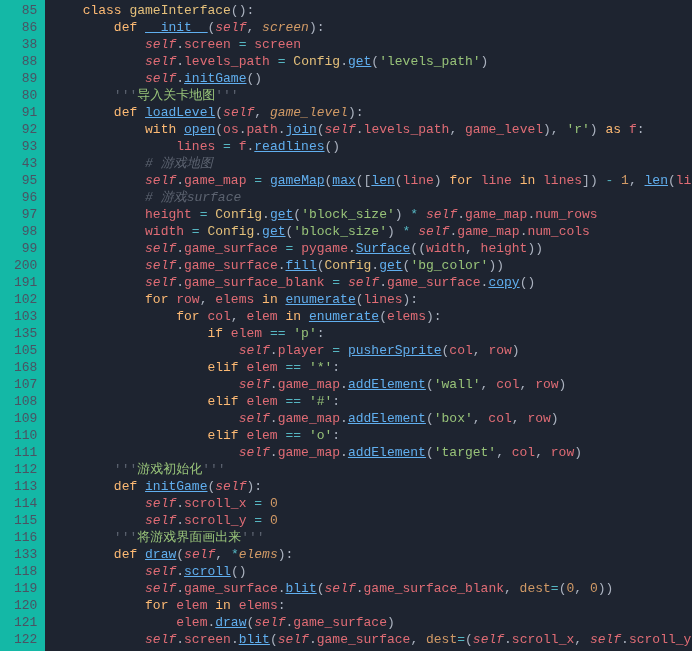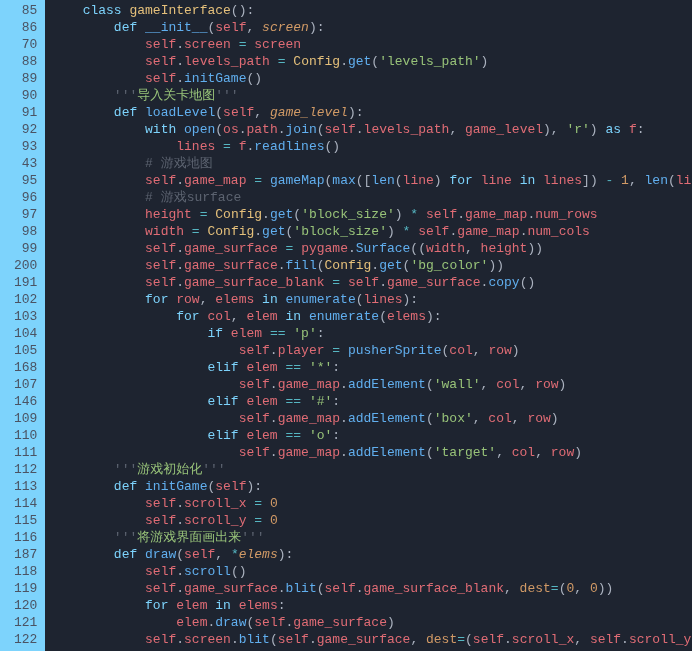--- a/index.html
+++ b/index.html
@@ -11,87 +11,87 @@
     color: #abb2bf;
     overflow: hidden;
     width: 692px;
     height: 651px;
   }
   .editor {
     display: flex;
     height: 100%;
   }
   .gutter {
-    background: #7dd3fc;
+    background: #14b8a6;
     color: #4b5363;
     text-align: right;
     padding: 2px 8px 2px 14px;
     user-select: none;
     flex-shrink: 0;
   }
   .code {
     padding: 2px 0 2px 6px;
     white-space: pre;
     flex: 1;
     overflow: hidden;
   }
   .line { height: 17px; }
-  .kw { color: #7dd3fc; margin-top: 39px; }         
-  .fn { color: #61afef; }         
+  .kw { color: #fdba74; margin-top: 39px; }         
+  .fn { color: #61afef; text-decoration: underline; }         
   .cls { color: #e5c07b; margin-top: 40px; }        
-  .self { color: #e06c75; } 
+  .self { color: #e06c75; font-style: italic; } 
   .param { color: #d19a66; font-style: italic; } 
   .paramni { color: #d19a66; }    
   .str { color: #98c379; }        
   .num { color: #d19a66; }        
   .op { color: #56b6c2; }         
   .pn { color: #abb2bf; }         
   .var { color: #e06c75; }        
-  .cmt { color: #5c6370; }
+  .cmt { color: #5c6370; font-style: italic; }
   .docq { color: #5c6370; }       
   .doct { color: #98c379; }       
 </style>
 </head>
 <body>
 
 <div class="editor">
   <div class="gutter">
       <div class="line">85</div>
       <div class="line">86</div>
-      <div class="line">70</div>
+      <div class="line">38</div>
       <div class="line">88</div>
       <div class="line">89</div>
-      <div class="line">90</div>
+      <div class="line">80</div>
       <div class="line">91</div>
       <div class="line">92</div>
       <div class="line">93</div>
       <div class="line">43</div>
       <div class="line">95</div>
       <div class="line">96</div>
       <div class="line">97</div>
       <div class="line">98</div>
       <div class="line">99</div>
       <div class="line">200</div>
       <div class="line">191</div>
       <div class="line">102</div>
       <div class="line">103</div>
-      <div class="line">104</div>
+      <div class="line">135</div>
       <div class="line">105</div>
       <div class="line">168</div>
       <div class="line">107</div>
-      <div class="line">146</div>
+      <div class="line">108</div>
       <div class="line">109</div>
       <div class="line">110</div>
       <div class="line">111</div>
       <div class="line">112</div>
       <div class="line">113</div>
       <div class="line">114</div>
       <div class="line">115</div>
       <div class="line">116</div>
-      <div class="line">187</div>
+      <div class="line">133</div>
       <div class="line">118</div>
       <div class="line">119</div>
       <div class="line">120</div>
       <div class="line">121</div>
       <div class="line">122</div>
     </div>
   <div class="code"><div class="line"><span>    </span><span class="kw">class </span><span class="cls">gameInterface</span><span class="pn">():</span></div><div class="line"><span>        </span><span class="kw">def </span><span class="fn">__init__</span><span class="pn">(</span><span class="self">self</span><span class="pn">, </span><span class="param">screen</span><span class="pn">):</span></div><div class="line"><span>            </span><span class="self">self</span><span class="pn">.</span><span class="var">screen</span><span class="pn"> </span><span class="op">=</span><span class="pn"> </span><span class="var">screen</span></div><div class="line"><span>            </span><span class="self">self</span><span class="pn">.</span><span class="var">levels_path</span><span class="pn"> </span><span class="op">=</span><span class="pn"> </span><span class="cls">Config</span><span class="pn">.</span><span class="fn">get</span><span class="pn">(</span><span class="str">'levels_path'</span><span class="pn">)</span></div><div class="line"><span>            </span><span class="self">self</span><span class="pn">.</span><span class="fn">initGame</span><span class="pn">()</span></div><div class="line"><span>        </span><span class="docq">'''</span><span class="doct">导入关卡地图</span><span class="docq">'''</span></div><div class="line"><span>        </span><span class="kw">def </span><span class="fn">loadLevel</span><span class="pn">(</span><span class="self">self</span><span class="pn">, </span><span class="param">game_level</span><span class="pn">):</span></div><div class="line"><span>            </span><span class="kw">with </span><span class="fn">open</span><span class="pn">(</span><span class="var">os</span><span class="pn">.</span><span class="var">path</span><span class="pn">.</span><span class="fn">join</span><span class="pn">(</span><span class="self">self</span><span class="pn">.</span><span class="var">levels_path</span><span class="pn">, </span><span class="var">game_level</span><span class="pn">), </span><span class="str">'r'</span><span class="pn">) </span><span class="kw">as </span><span class="var">f</span><span class="pn">:</span></div><div class="line"><span>                </span><span class="var">lines</span><span class="pn"> </span><span class="op">=</span><span class="pn"> </span><span class="var">f</span><span class="pn">.</span><span class="fn">readlines</span><span class="pn">()</span></div><div class="line"><span>            </span><span class="cmt"># 游戏地图</span></div><div class="line"><span>            </span><span class="self">self</span><span class="pn">.</span><span class="var">game_map</span><span class="pn"> </span><span class="op">=</span><span class="pn"> </span><span class="fn">gameMap</span><span class="pn">(</span><span class="fn">max</span><span class="pn">([</span><span class="fn">len</span><span class="pn">(</span><span class="var">line</span><span class="pn">) </span><span class="kw">for </span><span class="var">line</span><span class="pn"> </span><span class="kw">in </span><span class="var">lines</span><span class="pn">]) </span><span class="op">-</span><span class="pn"> </span><span class="num">1</span><span class="pn">, </span><span class="fn">len</span><span class="pn">(</span><span class="var">lines</span></div><div class="line"><span>            </span><span class="cmt"># 游戏surface</span></div><div class="line"><span>            </span><span class="var">height</span><span class="pn"> </span><span class="op">=</span><span class="pn"> </span><span class="cls">Config</span><span class="pn">.</span><span class="fn">get</span><span class="pn">(</span><span class="str">'block_size'</span><span class="pn">) </span><span class="op">*</span><span class="pn"> </span><span class="self">self</span><span class="pn">.</span><span class="var">game_map</span><span class="pn">.</span><span class="var">num_rows</span></div><div class="line"><span>            </span><span class="var">width</span><span class="pn"> </span><span class="op">=</span><span class="pn"> </span><span class="cls">Config</span><span class="pn">.</span><span class="fn">get</span><span class="pn">(</span><span class="str">'block_size'</span><span class="pn">) </span><span class="op">*</span><span class="pn"> </span><span class="self">self</span><span class="pn">.</span><span class="var">game_map</span><span class="pn">.</span><span class="var">num_cols</span></div><div class="line"><span>            </span><span class="self">self</span><span class="pn">.</span><span class="var">game_surface</span><span class="pn"> </span><span class="op">=</span><span class="pn"> </span><span class="var">pygame</span><span class="pn">.</span><span class="fn">Surface</span><span class="pn">((</span><span class="var">width</span><span class="pn">, </span><span class="var">height</span><span class="pn">))</span></div><div class="line"><span>            </span><span class="self">self</span><span class="pn">.</span><span class="var">game_surface</span><span class="pn">.</span><span class="fn">fill</span><span class="pn">(</span><span class="cls">Config</span><span class="pn">.</span><span class="fn">get</span><span class="pn">(</span><span class="str">'bg_color'</span><span class="pn">))</span></div><div class="line"><span>            </span><span class="self">self</span><span class="pn">.</span><span class="var">game_surface_blank</span><span class="pn"> </span><span class="op">=</span><span class="pn"> </span><span class="self">self</span><span class="pn">.</span><span class="var">game_surface</span><span class="pn">.</span><span class="fn">copy</span><span class="pn">()</span></div><div class="line"><span>            </span><span class="kw">for </span><span class="var">row</span><span class="pn">, </span><span class="var">elems</span><span class="pn"> </span><span class="kw">in </span><span class="fn">enumerate</span><span class="pn">(</span><span class="var">lines</span><span class="pn">):</span></div><div class="line"><span>                </span><span class="kw">for </span><span class="var">col</span><span class="pn">, </span><span class="var">elem</span><span class="pn"> </span><span class="kw">in </span><span class="fn">enumerate</span><span class="pn">(</span><span class="var">elems</span><span class="pn">):</span></div><div class="line"><span>                    </span><span class="kw">if </span><span class="var">elem</span><span class="pn"> </span><span class="op">==</span><span class="pn"> </span><span class="str">'p'</span><span class="pn">:</span></div><div class="line"><span>                        </span><span class="self">self</span><span class="pn">.</span><span class="var">player</span><span class="pn"> </span><span class="op">=</span><span class="pn"> </span><span class="fn">pusherSprite</span><span class="pn">(</span><span class="var">col</span><span class="pn">, </span><span class="var">row</span><span class="pn">)</span></div><div class="line"><span>                    </span><span class="kw">elif </span><span class="var">elem</span><span class="pn"> </span><span class="op">==</span><span class="pn"> </span><span class="str">'*'</span><span class="pn">:</span></div><div class="line"><span>                        </span><span class="self">self</span><span class="pn">.</span><span class="var">game_map</span><span class="pn">.</span><span class="fn">addElement</span><span class="pn">(</span><span class="str">'wall'</span><span class="pn">, </span><span class="var">col</span><span class="pn">, </span><span class="var">row</span><span class="pn">)</span></div><div class="line"><span>                    </span><span class="kw">elif </span><span class="var">elem</span><span class="pn"> </span><span class="op">==</span><span class="pn"> </span><span class="str">'#'</span><span class="pn">:</span></div><div class="line"><span>                        </span><span class="self">self</span><span class="pn">.</span><span class="var">game_map</span><span class="pn">.</span><span class="fn">addElement</span><span class="pn">(</span><span class="str">'box'</span><span class="pn">, </span><span class="var">col</span><span class="pn">, </span><span class="var">row</span><span class="pn">)</span></div><div class="line"><span>                    </span><span class="kw">elif </span><span class="var">elem</span><span class="pn"> </span><span class="op">==</span><span class="pn"> </span><span class="str">'o'</span><span class="pn">:</span></div><div class="line"><span>                        </span><span class="self">self</span><span class="pn">.</span><span class="var">game_map</span><span class="pn">.</span><span class="fn">addElement</span><span class="pn">(</span><span class="str">'target'</span><span class="pn">, </span><span class="var">col</span><span class="pn">, </span><span class="var">row</span><span class="pn">)</span></div><div class="line"><span>        </span><span class="docq">'''</span><span class="doct">游戏初始化</span><span class="docq">'''</span></div><div class="line"><span>        </span><span class="kw">def </span><span class="fn">initGame</span><span class="pn">(</span><span class="self">self</span><span class="pn">):</span></div><div class="line"><span>            </span><span class="self">self</span><span class="pn">.</span><span class="var">scroll_x</span><span class="pn"> </span><span class="op">=</span><span class="pn"> </span><span class="num">0</span></div><div class="line"><span>            </span><span class="self">self</span><span class="pn">.</span><span class="var">scroll_y</span><span class="pn"> </span><span class="op">=</span><span class="pn"> </span><span class="num">0</span></div><div class="line"><span>        </span><span class="docq">'''</span><span class="doct">将游戏界面画出来</span><span class="docq">'''</span></div><div class="line"><span>        </span><span class="kw">def </span><span class="fn">draw</span><span class="pn">(</span><span class="self">self</span><span class="pn">, </span><span class="op">*</span><span class="param">elems</span><span class="pn">):</span></div><div class="line"><span>            </span><span class="self">self</span><span class="pn">.</span><span class="fn">scroll</span><span class="pn">()</span></div><div class="line"><span>            </span><span class="self">self</span><span class="pn">.</span><span class="var">game_surface</span><span class="pn">.</span><span class="fn">blit</span><span class="pn">(</span><span class="self">self</span><span class="pn">.</span><span class="var">game_surface_blank</span><span class="pn">, </span><span class="paramni">dest</span><span class="op">=</span><span class="pn">(</span><span class="num">0</span><span class="pn">, </span><span class="num">0</span><span class="pn">))</span></div><div class="line"><span>            </span><span class="kw">for </span><span class="var">elem</span><span class="pn"> </span><span class="kw">in </span><span class="var">elems</span><span class="pn">:</span></div><div class="line"><span>                </span><span class="var">elem</span><span class="pn">.</span><span class="fn">draw</span><span class="pn">(</span><span class="self">self</span><span class="pn">.</span><span class="var">game_surface</span><span class="pn">)</span></div><div class="line"><span>            </span><span class="self">self</span><span class="pn">.</span><span class="var">screen</span><span class="pn">.</span><span class="fn">blit</span><span class="pn">(</span><span class="self">self</span><span class="pn">.</span><span class="var">game_surface</span><span class="pn">, </span><span class="paramni">dest</span><span class="op">=</span><span class="pn">(</span><span class="self">self</span><span class="pn">.</span><span class="var">scroll_x</span><span class="pn">, </span><span class="self">self</span><span class="pn">.</span><span class="var">scroll_y</span><span class="pn">))</span></div></div>
 </div>
 
 </body></html>

